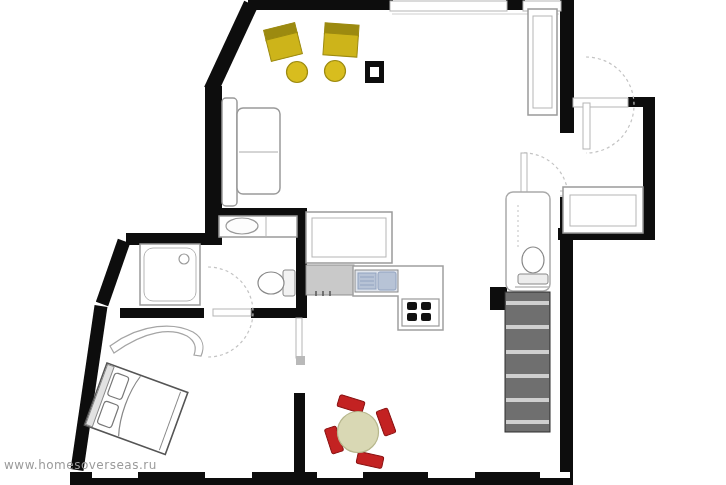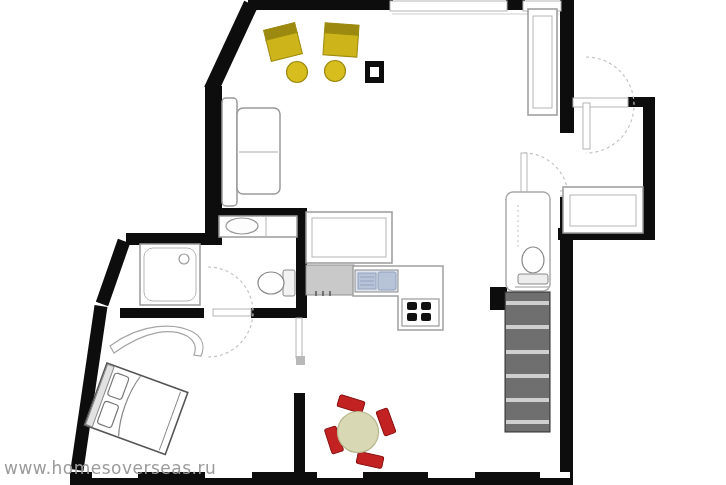--- a/index.html
+++ b/index.html
@@ -17,21 +17,21 @@
   .seat{fill:var(--seat,#cdb41a);stroke:var(--seat-dark,#8a7a0e);stroke-width:1;}
   .seatback{fill:var(--seat-dark,#a89010);stroke:var(--seat-dark,#8a7a0e);stroke-width:1;}
   .pouf{fill:var(--pouf,#d8bd1e);stroke:var(--seat-dark,#a08c10);stroke-width:1.2;}
   .redchair{fill:var(--red,#c32222);stroke:var(--red-dark,#891111);stroke-width:1;}
   .tabletop{fill:var(--tabletop,#d9d8b4);stroke:#b7b78c;stroke-width:1.2;}
   .counter{fill:var(--counter,#c9c9c9);stroke:#8f8f8f;stroke-width:1;}
   .sink{fill:var(--sink,#b7c3d6);stroke:var(--sink-line,#92a3c0);stroke-width:1;}
   .stairs{fill:var(--stairs,#6f6f6f);stroke:#2e2e2e;stroke-width:1;}
   .tread{fill:var(--tread,#cfcfcf);}
   .burner{fill:#111;}
-  #watermark{position:absolute;left:4px;top:458px;font-size:17px;letter-spacing:.5px;
+  #watermark{position:absolute;left:4px;top:458px;font-size:12px;letter-spacing:.5px;
              color:var(--watermark,#9b9b9b);user-select:none;}
 </style>
 </head>
 <body>
 
 <div id="stage">
   <svg width="726" height="485" viewBox="0 0 726 485">
 
     <g>
       <line class="wline" x1="251" y1="4" x2="211" y2="90" stroke-width="15"></line>

